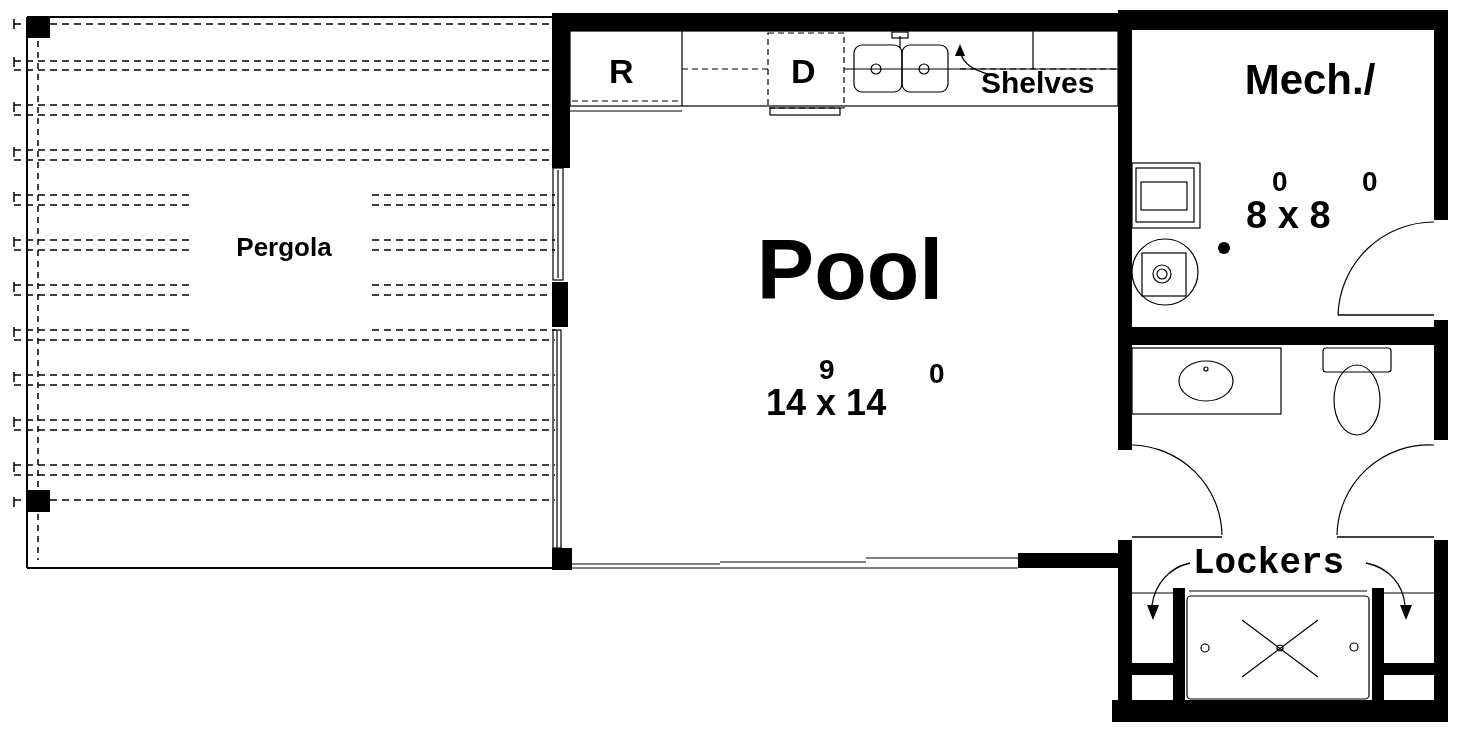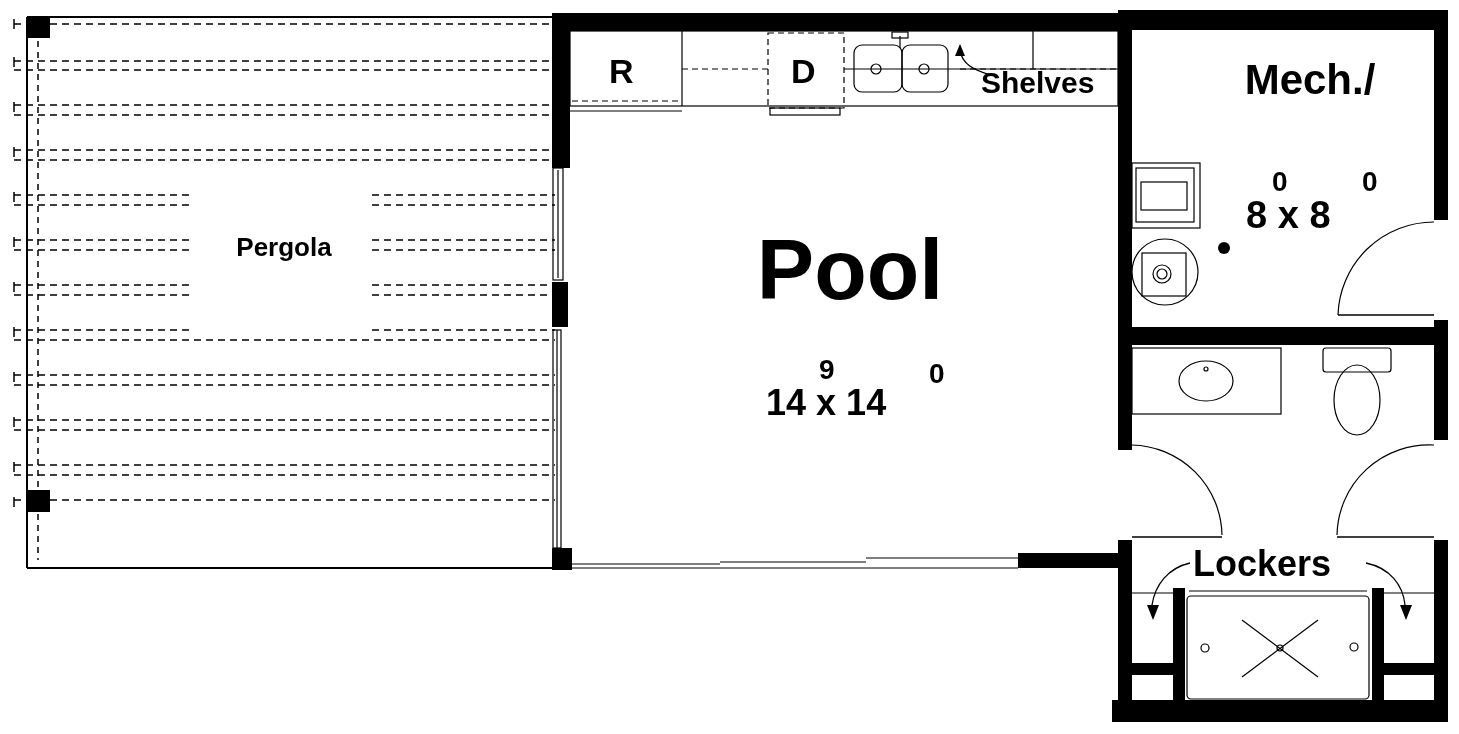--- a/index.html
+++ b/index.html
@@ -178,17 +178,17 @@
   <div>Mech./</div>
 </div>
 <div class="lbl" style="left:1246px; top:196px; font-size:38px;">
   <span>8</span>
   <span>x</span>
   <span>8</span>
 </div>
 <div class="sup" style="left:1272px; top:168px; font-size:28px;">0</div>
 <div class="sup" style="left:1362px; top:168px; font-size:28px;">0</div>
 
-<div class="lbl" style="left:1193px; top:546px; font-size:36px;">Lockers</div>
+<div class="lbl" style="left:1193px; top:546px; font-size:36px;font-family:Liberation Mono, monospace;">Lockers</div>
 
 <div class="lbl" style="left:609px; top:54px; font-size:34px;">R</div>
 <div class="lbl" style="left:791px; top:54px; font-size:34px;">D</div>
 <div class="lbl" style="left:981px; top:68px; font-size:30px;">Shelves</div>
 
 </body></html>

